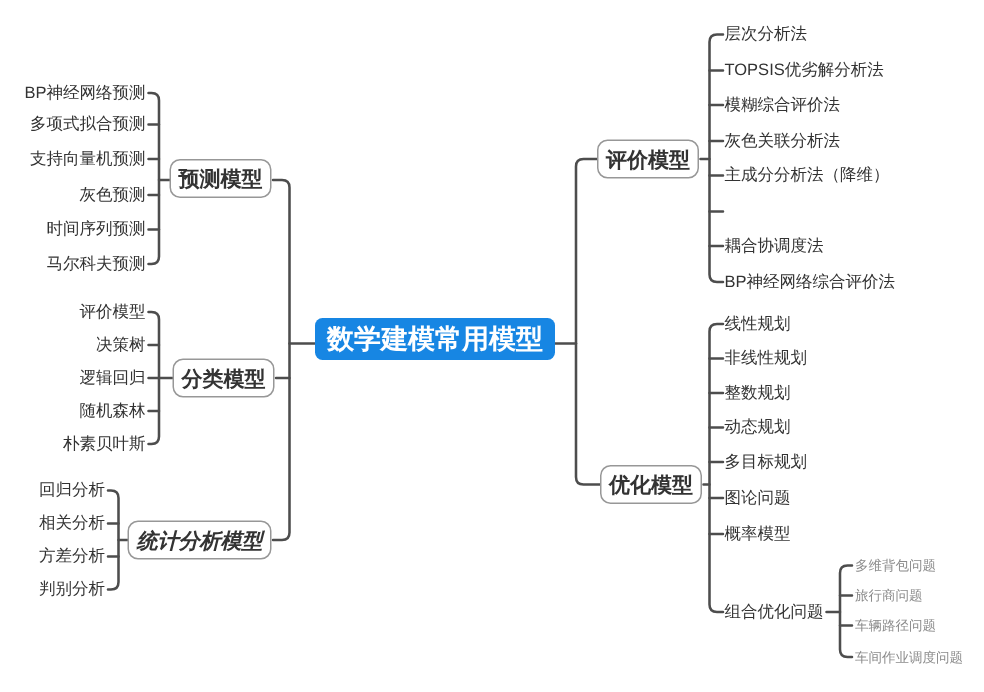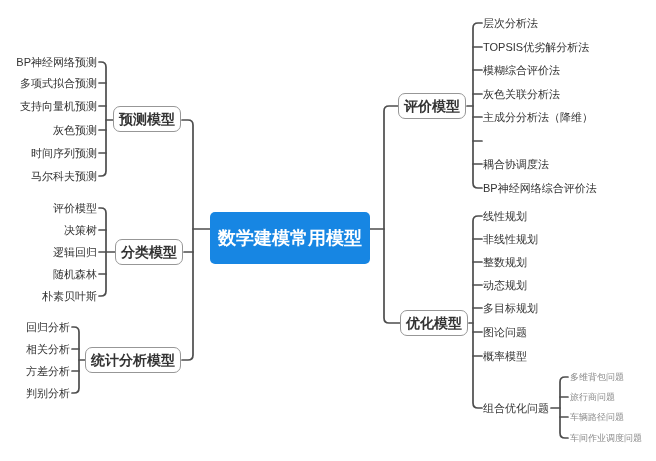--- a/index.html
+++ b/index.html
@@ -28,21 +28,21 @@
   .rc{left:483px;text-align:left;}
   .leaf{position:absolute;left:570px;white-space:nowrap;font-size:9px;line-height:13px;color:var(--leaf-gray);}
   .gbox{
     position:absolute;background:#fff;border:1.5px solid var(--box-border);
     border-radius:7px;padding:3px 5px;font-size:14px;font-weight:600;
     color:var(--text-dark);line-height:18px;white-space:nowrap;
   }
   .root{
     position:absolute;left:210px;top:212px;background:var(--accent-blue);
     color:var(--root-text);font-size:18px;font-weight:700;line-height:22px;
-    padding:15px 8px;border-radius:5px;white-space:nowrap;
+    padding:3px 8px;border-radius:5px;white-space:nowrap;
   }
 </style>
 </head>
 <body>
 
 <div id="canvas">
 
   <svg class="wires" width="656" height="461" viewBox="0 0 656 461">
 
     <path d="M182 120h6q5 0 5 5v230q0 5-5 5h-6"></path>
@@ -68,21 +68,21 @@
     <path d="M473 239h9M473 262h9M473 285h9M473 308h9M473 332h9M473 356h9M469 323h4"></path>
 
     <path d="M568 377h-3q-5 0 -5 5v51q0 5 5 5h3"></path>
     <path d="M560 397h8M560 417h8M551 408h9"></path>
   </svg>
 
   <div class="root">数学建模常用模型</div>
 
   <div class="gbox" style="left:115px;top:239px;">分类模型</div>
   <div class="gbox" style="left:113px;top:106px;">预测模型</div>
-  <div class="gbox" style="left:85px;top:347px;">统计分析模型</div>
+  <div class="gbox" style="left:85px;top:347px;font-style:italic;">统计分析模型</div>
 
   <div class="gbox" style="left:398px;top:93px;">评价模型</div>
   <div class="gbox" style="left:400px;top:310px;text-align:center;">优化模型</div>
 
   <div class="nt lc1" style="top:54px">BP神经网络预测</div>
   <div class="nt lc1" style="top:75px">多项式拟合预测</div>
   <div class="nt lc1" style="top:98px">支持向量机预测</div>
   <div class="nt lc1" style="top:122px">灰色预测</div>
   <div class="nt lc1" style="top:145px">时间序列预测</div>
   <div class="nt lc1" style="top:168px">马尔科夫预测</div>

